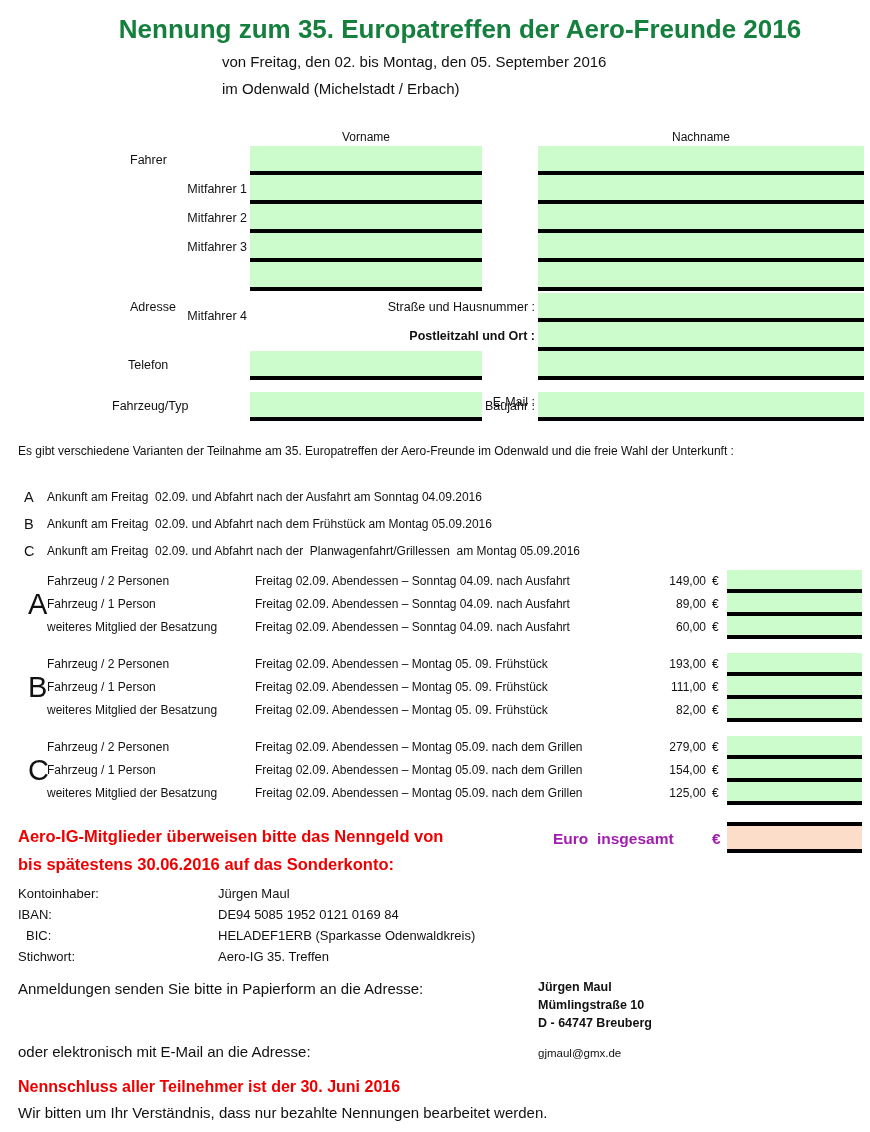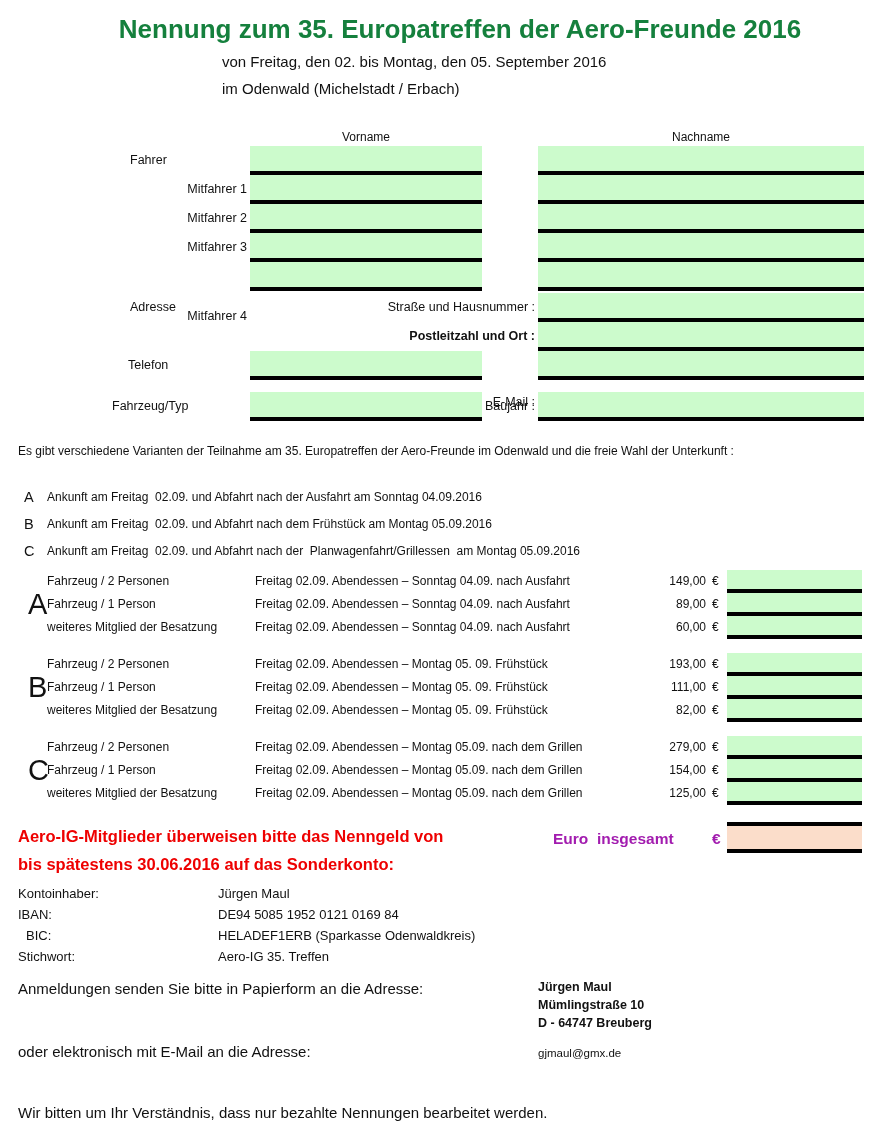--- a/index.html
+++ b/index.html
@@ -176,15 +176,16 @@
   <div class="abs bankrow" style="top:949px;left:18px;">Stichwort:</div>
   <div class="abs bankrow" style="top:949px;left:218px;">Aero-IG 35. Treffen</div>
 
   <div class="abs bigtext" style="top:980px;left:18px;">Anmeldungen senden Sie bitte in Papierform an die Adresse:</div>
   <div class="abs addrline" style="top:980px;left:538px;">Jürgen Maul</div>
   <div class="abs addrline" style="top:998px;left:538px;">Mümlingstraße 10</div>
   <div class="abs addrline" style="top:1016px;left:538px;">D - 64747 Breuberg</div>
   <div class="abs bigtext" style="top:1043px;left:18px;">oder elektronisch mit E-Mail an die Adresse:</div>
   <div class="abs smalltext" style="top:1047px;left:538px;">gjmaul@gmx.de</div>
 
+  <div class="abs redbold" style="top:1078px;left:18px;font-size:16px;">Nennschluss aller Teilnehmer ist der 30. Juni 2016</div>
   <div class="abs bigtext" style="top:1104px;left:18px;">Wir bitten um Ihr Verständnis, dass nur bezahlte Nennungen bearbeitet werden.</div>
 
 </div>
 
 </body></html>

